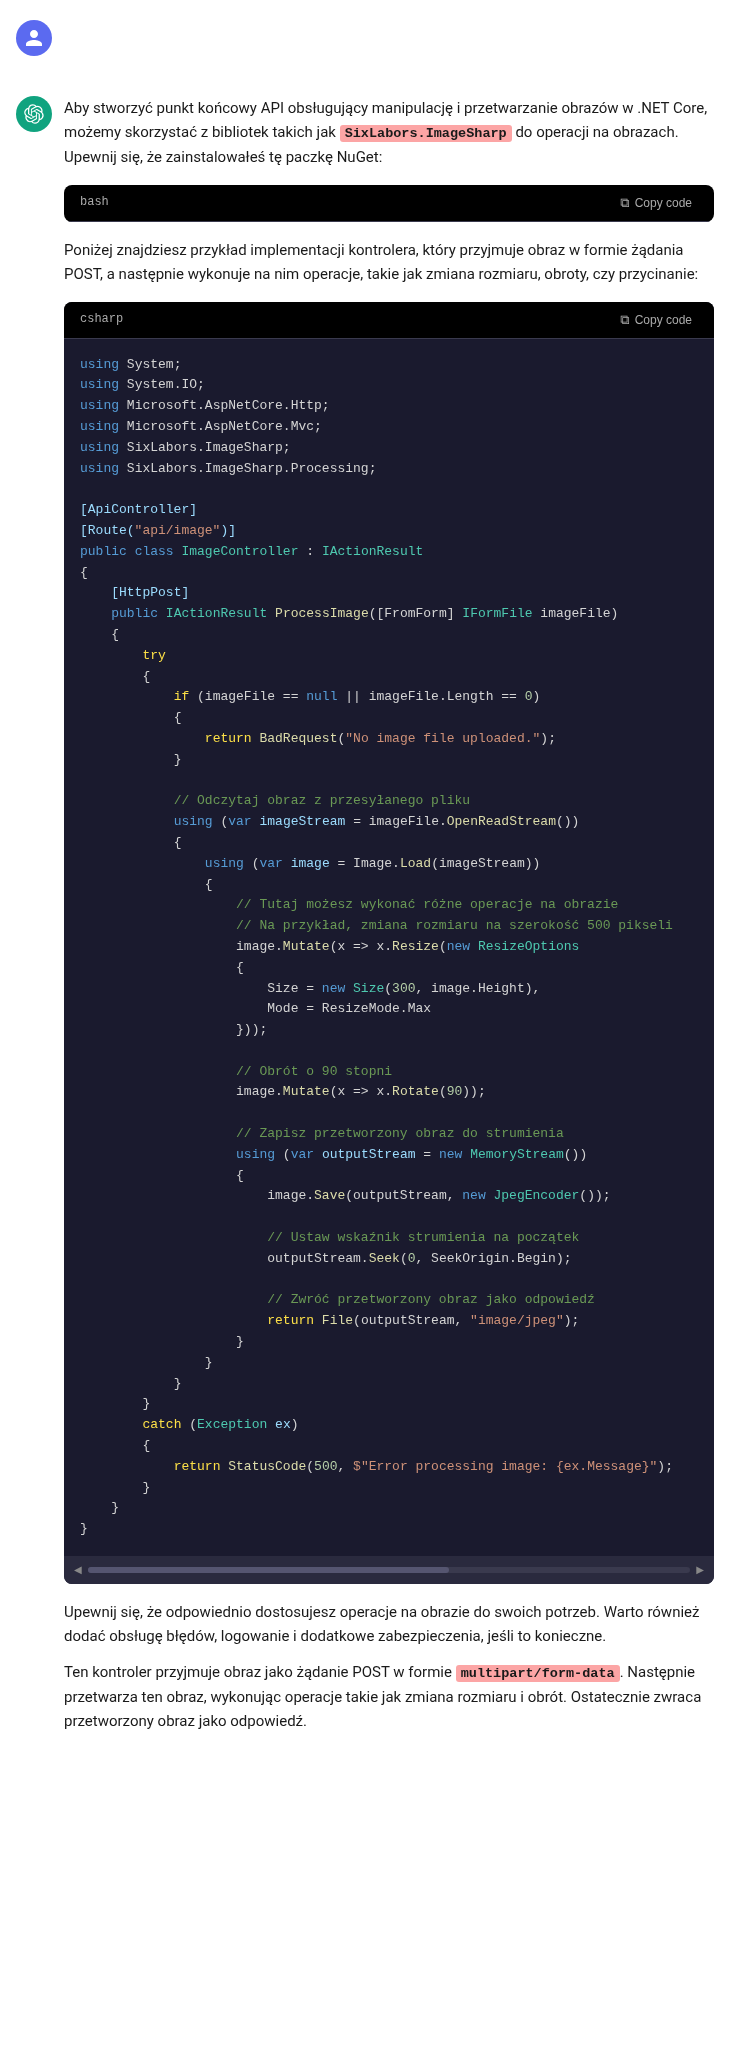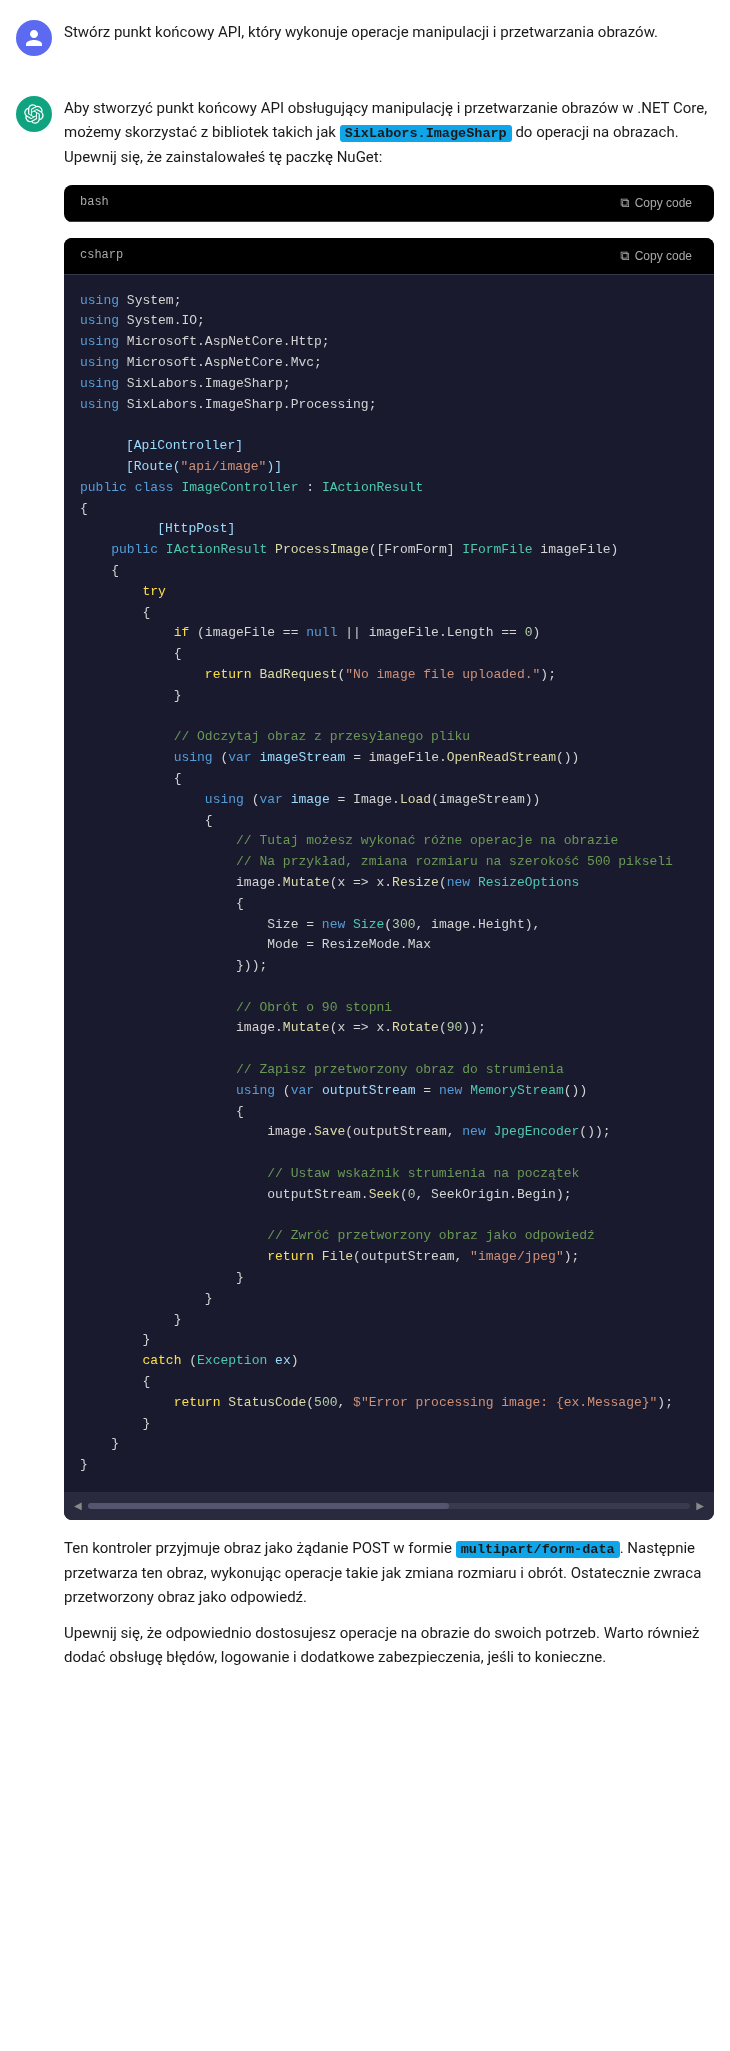--- a/index.html
+++ b/index.html
@@ -65,21 +65,21 @@
 
     .message-content p {
       margin-bottom: 12px;
     }
 
     .message-content p:last-child {
       margin-bottom: 0;
     }
 
     .inline-code {
-      background: #0ea5e9;
+      background: #fca5a5;
       border-radius: 3px;
       padding: 1px 5px;
       font-family: 'Courier New', Courier, monospace;
       font-size: 13.5px;
       color: #1a1a1a;
     }
 
     .bold {
       font-weight: 700;
     }
@@ -133,21 +133,21 @@
     }
 
     
     .kw { color: #569cd6; } 
     .type { color: #4ec9b0; } 
     .str { color: #ce9178; } 
     .num { color: #b5cea8; } 
     .comment { color: #6a9955; } 
     .attr { color: #9cdcfe; } 
     .method { color: #dcdcaa; } 
-    .annot { color: #9cdcfe; margin-left: 46px; } 
+    .annot { color: #9cdcfe; } 
     .plain { color: #d4d4d4; }
     .ctrl { color: #fde047; }
 
     .scrollbar-indicator {
       display: flex;
       align-items: center;
       justify-content: space-between;
       padding: 4px 8px;
       background: #2a2a3e;
     }
@@ -187,23 +187,20 @@
 </head>
 <body>
 
 <div class="chat-container">
 
   <div class="message user">
     <div class="avatar user-avatar">
       <svg width="20" height="20" viewBox="0 0 24 24" fill="white">
         <path d="M12 12c2.7 0 4.8-2.1 4.8-4.8S14.7 2.4 12 2.4 7.2 4.5 7.2 7.2 9.3 12 12 12zm0 2.4c-3.2 0-9.6 1.6-9.6 4.8v2.4h19.2v-2.4c0-3.2-6.4-4.8-9.6-4.8z"></path>
       </svg>
-    </div>
-    <div class="message-content">
-      <p class="user-message-text">Stwórz punkt końcowy API, który wykonuje operacje manipulacji i przetwarzania obrazów.</p>
     </div>
   </div>
 
   <div class="message assistant">
     <div class="avatar assistant-avatar">
       <svg width="20" height="20" viewBox="0 0 41 41" fill="none" xmlns="http://www.w3.org/2000/svg">
         <path d="M37.532 16.87a9.963 9.963 0 0 0-.856-8.184 10.078 10.078 0 0 0-10.855-4.835A9.964 9.964 0 0 0 18.306.5a10.079 10.079 0 0 0-9.614 6.977 9.967 9.967 0 0 0-6.664 4.834 10.08 10.08 0 0 0 1.24 11.817 9.965 9.965 0 0 0 .856 8.185 10.079 10.079 0 0 0 10.855 4.835 9.965 9.965 0 0 0 7.516 3.35 10.078 10.078 0 0 0 9.617-6.981 9.967 9.967 0 0 0 6.663-4.834 10.079 10.079 0 0 0-1.243-11.813zM22.498 37.886a7.474 7.474 0 0 1-4.799-1.735c.061-.033.168-.091.237-.134l7.964-4.6a1.294 1.294 0 0 0 .655-1.134V19.054l3.366 1.944a.12.12 0 0 1 .066.092v9.299a7.505 7.505 0 0 1-7.49 7.496zM6.392 31.006a7.471 7.471 0 0 1-.894-5.023c.06.036.162.099.237.141l7.964 4.6a1.297 1.297 0 0 0 1.308 0l9.724-5.614v3.888a.12.12 0 0 1-.048.103l-8.051 4.649a7.504 7.504 0 0 1-10.24-2.744zM4.297 13.62A7.469 7.469 0 0 1 8.2 10.333c0 .068-.004.19-.004.274v9.201a1.294 1.294 0 0 0 .654 1.132l9.723 5.614-3.366 1.944a.12.12 0 0 1-.114.012L7.044 23.86a7.504 7.504 0 0 1-2.747-10.24zm27.658 6.437l-9.724-5.615 3.367-1.943a.121.121 0 0 1 .114-.012l8.048 4.648a7.498 7.498 0 0 1-1.158 13.528v-9.476a1.293 1.293 0 0 0-.647-1.13zm3.35-5.043c-.059-.037-.162-.099-.236-.141l-7.965-4.6a1.298 1.298 0 0 0-1.308 0l-9.723 5.614v-3.888a.12.12 0 0 1 .048-.103l8.05-4.645a7.497 7.497 0 0 1 11.135 7.763zm-21.063 6.929l-3.367-1.944a.12.12 0 0 1-.065-.092v-9.299a7.497 7.497 0 0 1 12.293-5.756 6.94 6.94 0 0 0-.236.134l-7.965 4.6a1.294 1.294 0 0 0-.654 1.132l-.006 11.225zm1.829-3.943l4.33-2.501 4.332 2.497v4.998l-4.331 2.5-4.331-2.5V18z" fill="white"></path>
       </svg>
     </div>
     <div class="message-content">
@@ -215,20 +212,21 @@
       <div class="code-block-wrapper">
         <div class="code-block-header">
           <span class="code-lang">bash</span>
           <button class="copy-btn">
             <span class="copy-icon">⧉</span>
             <span>Copy code</span>
           </button>
         </div>
       </div>
 
+      <p>Poniżej znajdziesz przykład implementacji kontrolera, który przyjmuje obraz w formie żądania POST, a następnie wykonuje na nim operacje, takie jak zmiana rozmiaru, obroty, czy przycinanie:</p>
 
       <div class="code-block-wrapper">
         <div class="code-block-header">
           <span class="code-lang">csharp</span>
           <button class="copy-btn">
             <span class="copy-icon">⧉</span>
             <span>Copy code</span>
           </button>
         </div>
         <div class="code-block"><span class="kw">using</span> <span class="plain">System;</span>
@@ -291,22 +289,22 @@
 
         <div class="scrollbar-indicator">
           <span class="scroll-arrow">◀</span>
           <div class="scroll-track">
             <div class="scroll-thumb"></div>
           </div>
           <span class="scroll-arrow">▶</span>
         </div>
       </div>
 
+      <p>Upewnij się, że odpowiednio dostosujesz operacje na obrazie do swoich potrzeb. Warto również dodać obsługę błędów, logowanie i dodatkowe zabezpieczenia, jeśli to konieczne.</p>
+
       <p>
         <span>Ten kontroler przyjmuje obraz jako żądanie POST w formie </span><code class="inline-code bold">multipart/form-data</code><span>. Następnie przetwarza ten obraz, wykonując operacje takie jak zmiana rozmiaru i obrót. Ostatecznie zwraca przetworzony obraz jako odpowiedź.</span>
       </p>
 
-      <p>Upewnij się, że odpowiednio dostosujesz operacje na obrazie do swoich potrzeb. Warto również dodać obsługę błędów, logowanie i dodatkowe zabezpieczenia, jeśli to konieczne.</p>
-
     </div>
   </div>
 
 </div>
 
 </body></html>

